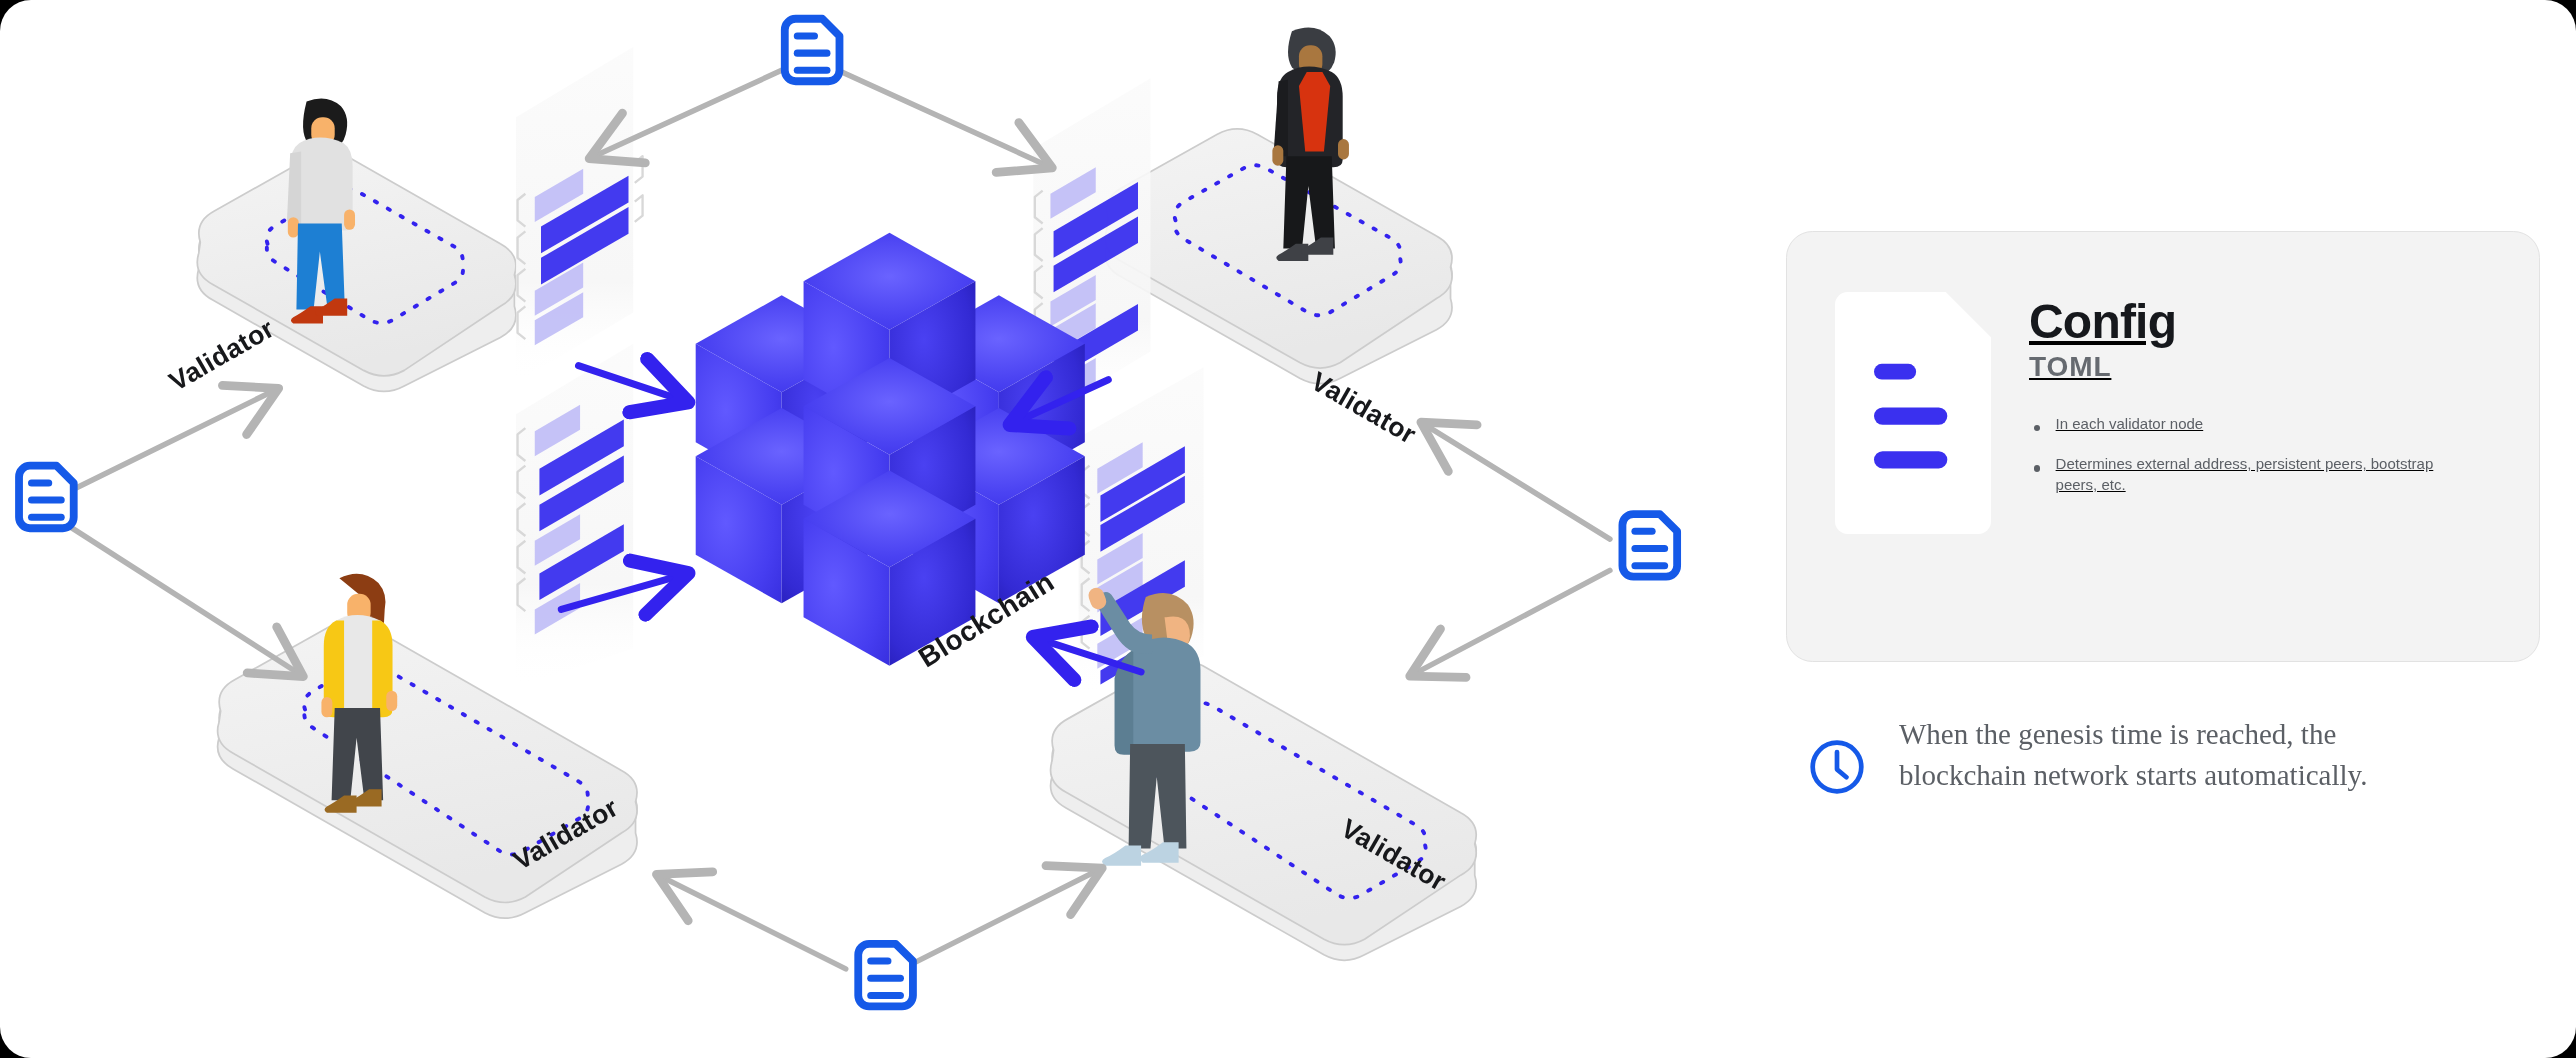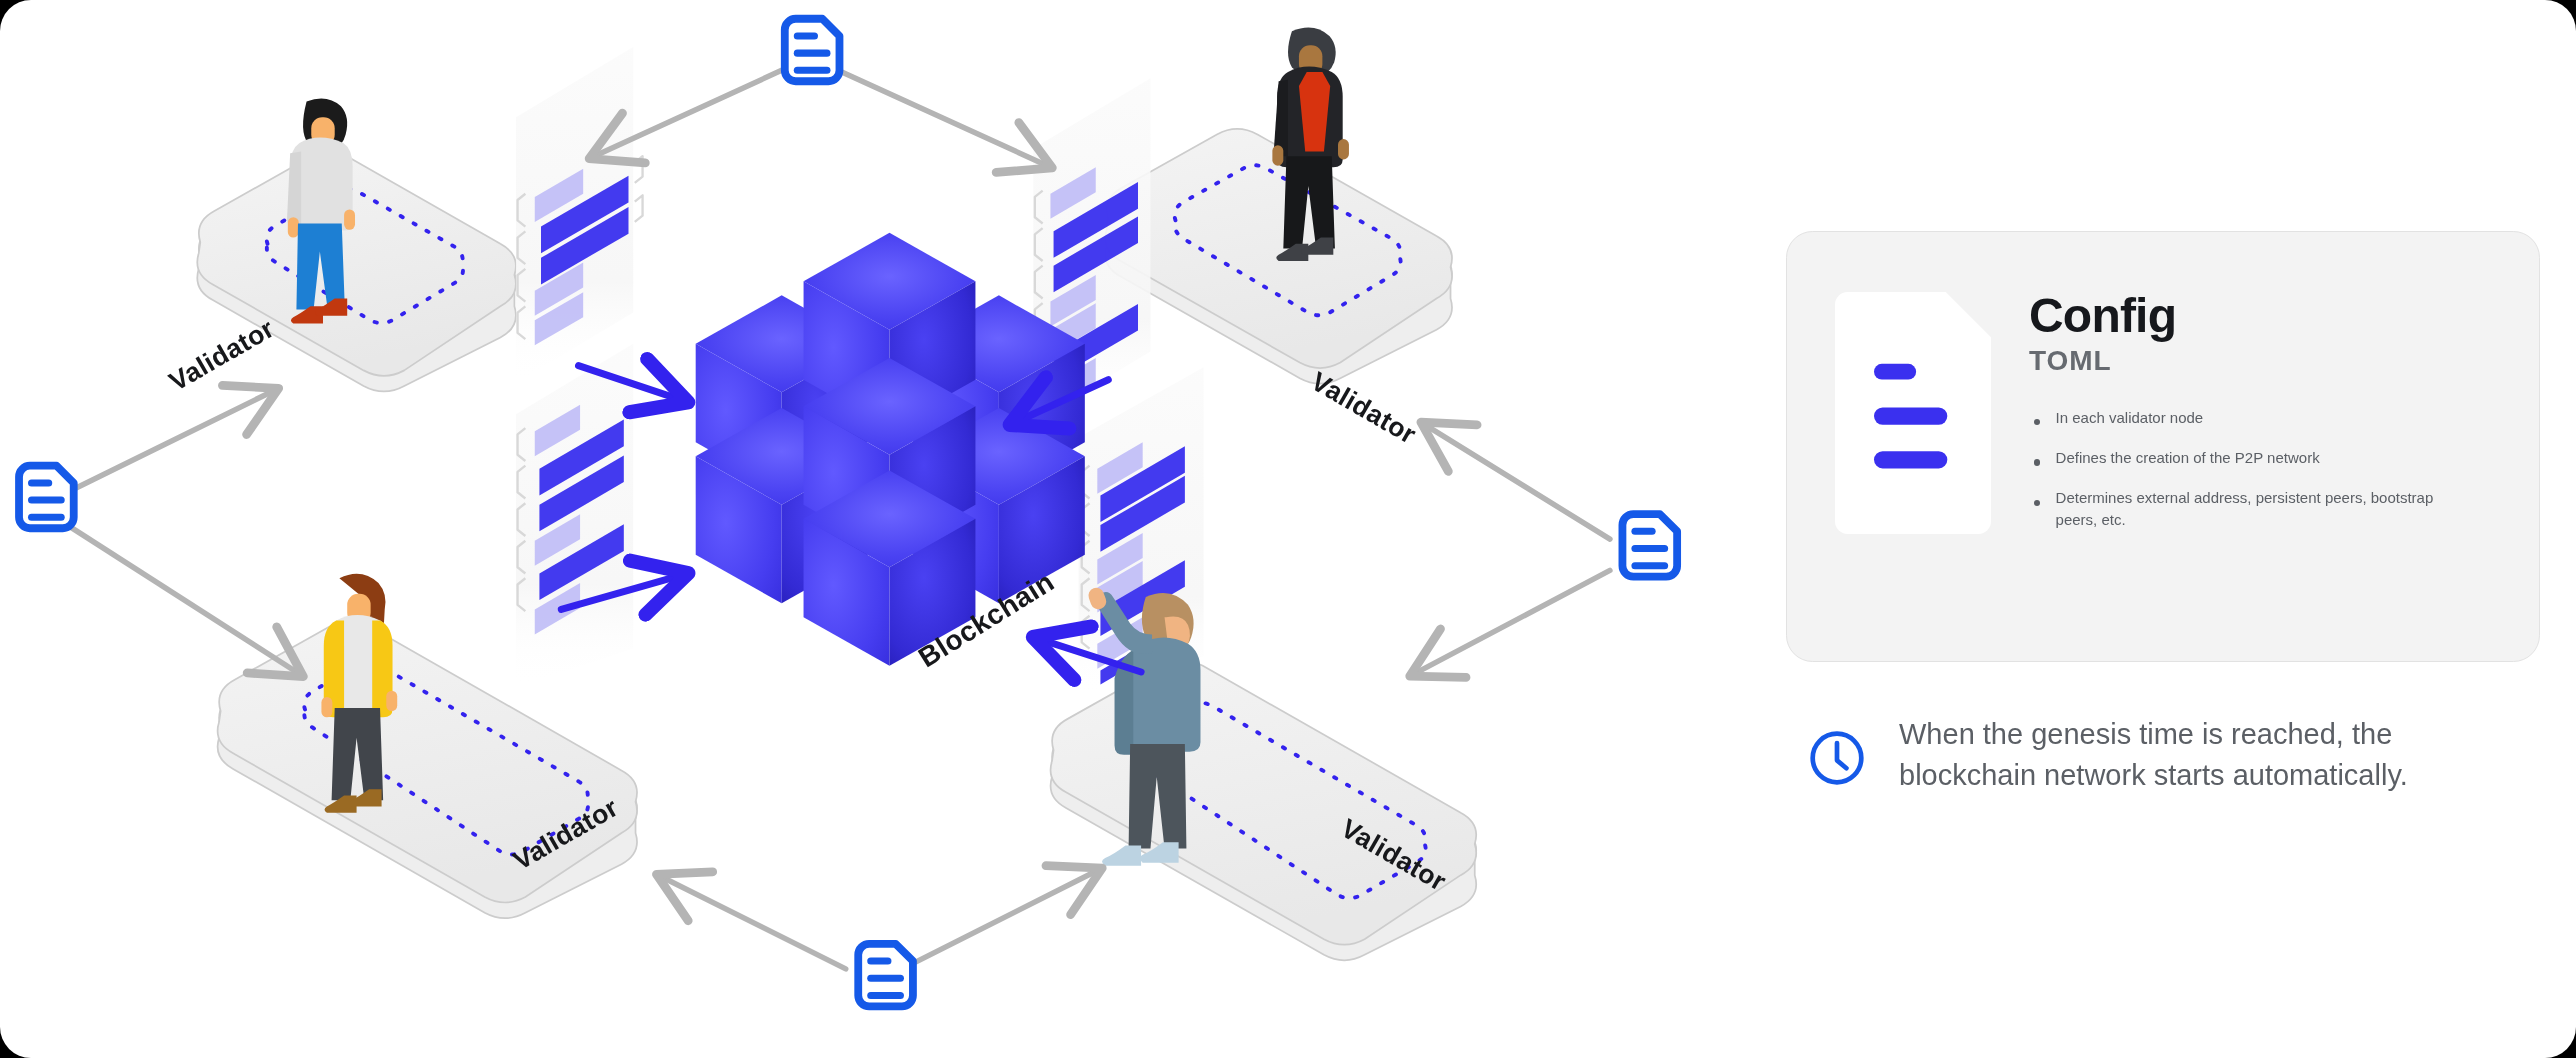--- a/index.html
+++ b/index.html
@@ -25,21 +25,21 @@
     border:0.8px solid #e2e2e2;
     border-radius:26.6px;
     box-sizing:border-box;
     display:flex;
     padding:47px 38px 31px 48px;
   }
   #config-file-icon{
     width:156px;height:242px;flex:0 0 156px;margin-top:12.5px;
   }
   #config-body{
-    margin-left:38px;margin-top:13px;
+    margin-left:38px;margin-top:19px;text-decoration:underline;
   }
   #config-title{
     font-size:48px;font-weight:700;color:#16181c;
     letter-spacing:-0.8px;line-height:1.0;margin:0;
   }
   #config-subtitle{
     font-size:28px;font-weight:700;color:#666a70;
     letter-spacing:0.9px;margin:4.7px 0 0 0;
   }
   #config-bullets{
@@ -48,22 +48,22 @@
     max-width:438px;
   }
   #config-bullets li{
     position:relative;padding-left:26.6px;margin-bottom:19px;
   }
   #config-bullets li:before{
     content:"";position:absolute;left:4.7px;top:12.5px;
     width:6.3px;height:6.3px;border-radius:50%;background:#5b5f65;
   }
   #genesis-note{
-    display:flex;align-items:center;
-    margin-left:0px;margin-top:52px;
+    display:flex;align-items:flex-end;
+    margin-left:0px;margin-top:52px;font-family:Liberation Serif, serif;
   }
   #clock-icon{flex:0 0 auto;width:58px;height:58px;margin-left:22px;margin-top:4.7px;}
   #genesis-text{
     margin-left:33px;font-size:29px;line-height:1.42;color:#5b5f65;
     max-width:563px;
   }
 
   
   .iso-label{
     position:absolute;
@@ -403,21 +403,20 @@
           <rect x="50" y="148" width="94" height="22" rx="11"></rect>
           <rect x="50" y="204" width="94" height="22" rx="11"></rect>
         </g>
       </svg>
 
       <div id="config-body">
         <h1 id="config-title">Config</h1>
         <div id="config-subtitle">TOML</div>
         <ul id="config-bullets">
           <li>In each validator node</li>
-          <li>Defines the creation of the P2P network</li>
           <li>Determines external address, persistent peers, bootstrap peers, etc.</li>
         </ul>
       </div>
     </div>
 
     <div id="genesis-note">
       <svg id="clock-icon" viewBox="0 0 74 74">
         <circle cx="37" cy="37" r="31" fill="none" stroke="#1559e8" stroke-width="6"></circle>
         <path d="M37,18 L37,40 L49,50" fill="none" stroke="#1559e8" stroke-width="6" stroke-linecap="round" stroke-linejoin="round"></path>
       </svg>

